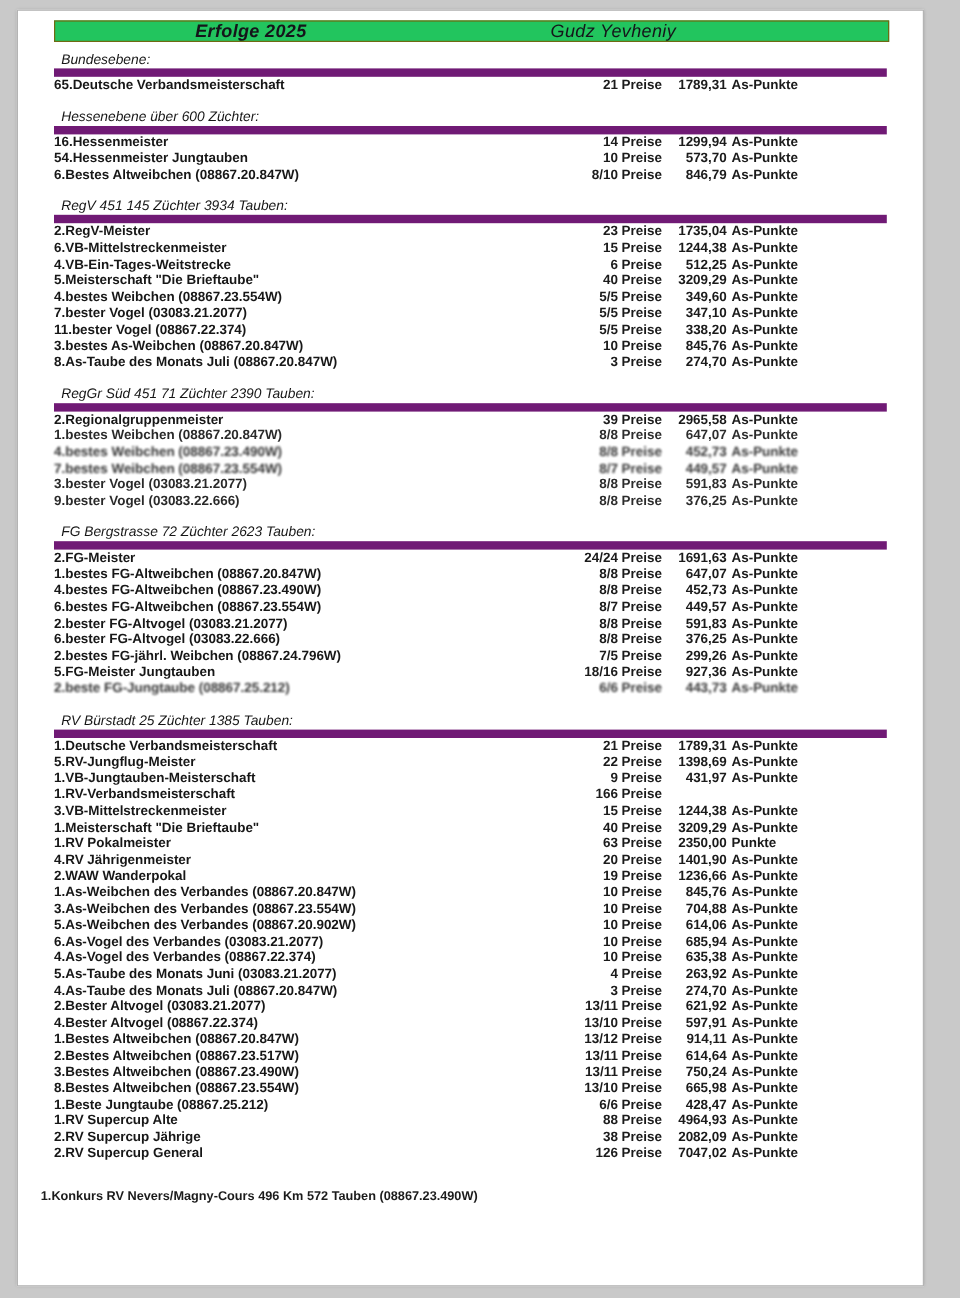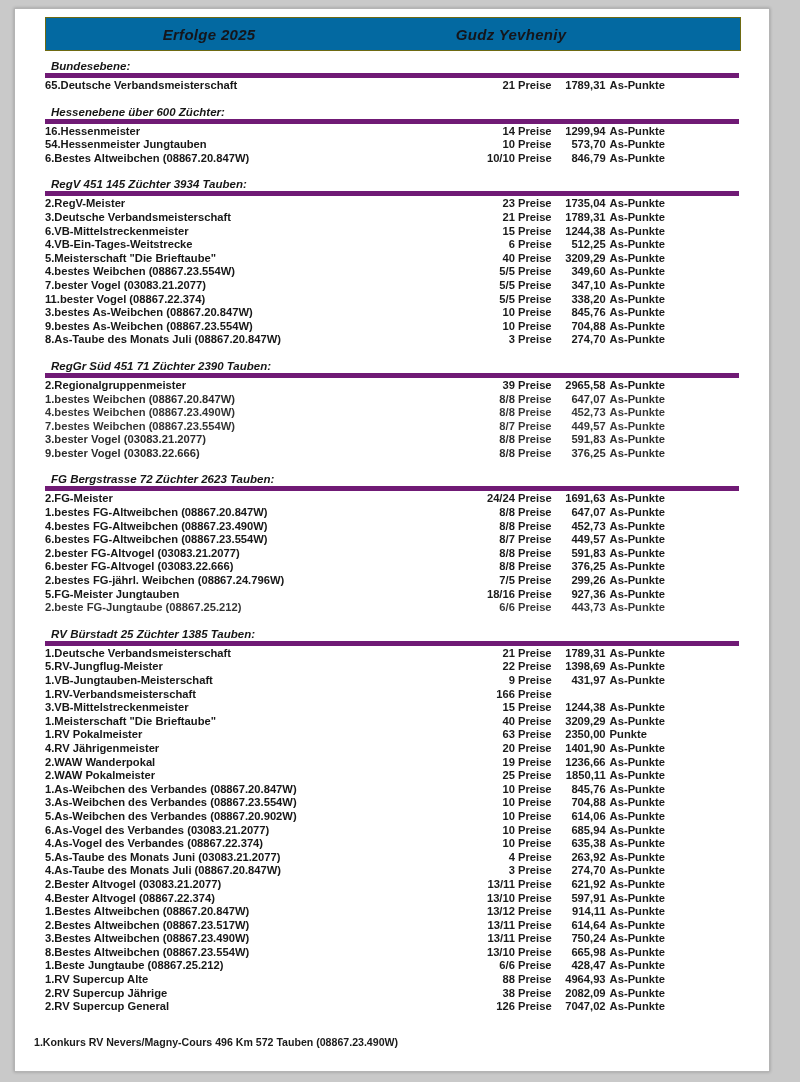--- a/index.html
+++ b/index.html
@@ -31,57 +31,57 @@
     top: 8px;
     right: 12px;
     bottom: 4px;
     font-size: 11.5px;
     color: #1b1b1b;
   }
   
   .titlebar {
     display: flex;
     align-items: center;
-    background: #0369a1;
-    height: 34px;
+    background: #22c55e;
+    height: 18px;
     border: 1px solid #6e6a12;
     margin: 0 16px 0 18px;
     box-sizing: border-box;
     justify-content: flex-end;
   }
   .titlebar .t1 {
     flex: 0 0 47%;
     text-align: center;
     font-weight: bold;
     font-style: italic;
     font-size: 15px;
     color: #15151a;
     letter-spacing: .3px;
   }
   .titlebar .t2 {
     flex: 1;
     text-align: center;
-    font-weight: bold;
+    font-weight: normal;
     font-style: italic;
     font-size: 15px;
     color: #15151a;
     letter-spacing: .3px;
     padding-right: 90px;
   }
 
   
   .section {
     margin: 0 18px 0 18px;
   }
   .section-head {
-    font-weight: bold;
+    font-weight: normal;
     font-style: italic;
     font-size: 11.5px;
     padding: 4px 0 1px 6px;
-    border-bottom: 5px solid #701a75;
+    border-bottom: 7px solid #701a75;
     margin-bottom: 1px;
     color: #161616;
   }
   .spacer { height: 9px; }
   .spacer-sm { height: 5px; }
 
   table.rows {
     width: 100%;
     border-collapse: collapse;
     table-layout: fixed;
@@ -163,42 +163,37 @@
                 <td class="c-count">14 Preise</td>
                 <td class="c-points"><span class="pts-num">1299,94</span><span class="pts-unit">As-Punkte</span></td>
               </tr>
               <tr>
                 <td class="c-label">54.Hessenmeister Jungtauben</td>
                 <td class="c-count">10 Preise</td>
                 <td class="c-points"><span class="pts-num">573,70</span><span class="pts-unit">As-Punkte</span></td>
               </tr>
               <tr>
                 <td class="c-label">6.Bestes Altweibchen (08867.20.847W)</td>
-                <td class="c-count">10/10 Preise</td>
+                <td class="c-count">8/10 Preise</td>
                 <td class="c-points"><span class="pts-num">846,79</span><span class="pts-unit">As-Punkte</span></td>
               </tr>
             </tbody>
           </table>
         </div>
         <div class="spacer"></div>
         <div class="section">
           <div class="section-head">RegV 451 145 Züchter 3934 Tauben:</div>
           <table class="rows">
             <tbody>
               <tr>
                 <td class="c-label">2.RegV-Meister</td>
                 <td class="c-count">23 Preise</td>
                 <td class="c-points"><span class="pts-num">1735,04</span><span class="pts-unit">As-Punkte</span></td>
               </tr>
               <tr>
-                <td class="c-label">3.Deutsche Verbandsmeisterschaft</td>
-                <td class="c-count">21 Preise</td>
-                <td class="c-points"><span class="pts-num">1789,31</span><span class="pts-unit">As-Punkte</span></td>
-              </tr>
-              <tr>
                 <td class="c-label">6.VB-Mittelstreckenmeister</td>
                 <td class="c-count">15 Preise</td>
                 <td class="c-points"><span class="pts-num">1244,38</span><span class="pts-unit">As-Punkte</span></td>
               </tr>
               <tr>
                 <td class="c-label">4.VB-Ein-Tages-Weitstrecke</td>
                 <td class="c-count">6 Preise</td>
                 <td class="c-points"><span class="pts-num">512,25</span><span class="pts-unit">As-Punkte</span></td>
               </tr>
               <tr>
@@ -218,25 +213,20 @@
               </tr>
               <tr>
                 <td class="c-label">11.bester Vogel (08867.22.374)</td>
                 <td class="c-count">5/5 Preise</td>
                 <td class="c-points"><span class="pts-num">338,20</span><span class="pts-unit">As-Punkte</span></td>
               </tr>
               <tr>
                 <td class="c-label">3.bestes As-Weibchen (08867.20.847W)</td>
                 <td class="c-count">10 Preise</td>
                 <td class="c-points"><span class="pts-num">845,76</span><span class="pts-unit">As-Punkte</span></td>
-              </tr>
-              <tr>
-                <td class="c-label">9.bestes As-Weibchen (08867.23.554W)</td>
-                <td class="c-count">10 Preise</td>
-                <td class="c-points"><span class="pts-num">704,88</span><span class="pts-unit">As-Punkte</span></td>
               </tr>
               <tr>
                 <td class="c-label">8.As-Taube des Monats Juli (08867.20.847W)</td>
                 <td class="c-count">3 Preise</td>
                 <td class="c-points"><span class="pts-num">274,70</span><span class="pts-unit">As-Punkte</span></td>
               </tr>
             </tbody>
           </table>
         </div>
         <div class="spacer"></div>
@@ -374,25 +364,20 @@
                 <td class="c-label">4.RV Jährigenmeister</td>
                 <td class="c-count">20 Preise</td>
                 <td class="c-points"><span class="pts-num">1401,90</span><span class="pts-unit">As-Punkte</span></td>
               </tr>
               <tr>
                 <td class="c-label">2.WAW Wanderpokal</td>
                 <td class="c-count">19 Preise</td>
                 <td class="c-points"><span class="pts-num">1236,66</span><span class="pts-unit">As-Punkte</span></td>
               </tr>
               <tr>
-                <td class="c-label">2.WAW Pokalmeister</td>
-                <td class="c-count">25 Preise</td>
-                <td class="c-points"><span class="pts-num">1850,11</span><span class="pts-unit">As-Punkte</span></td>
-              </tr>
-              <tr>
                 <td class="c-label">1.As-Weibchen des Verbandes (08867.20.847W)</td>
                 <td class="c-count">10 Preise</td>
                 <td class="c-points"><span class="pts-num">845,76</span><span class="pts-unit">As-Punkte</span></td>
               </tr>
               <tr>
                 <td class="c-label">3.As-Weibchen des Verbandes (08867.23.554W)</td>
                 <td class="c-count">10 Preise</td>
                 <td class="c-points"><span class="pts-num">704,88</span><span class="pts-unit">As-Punkte</span></td>
               </tr>
               <tr>

